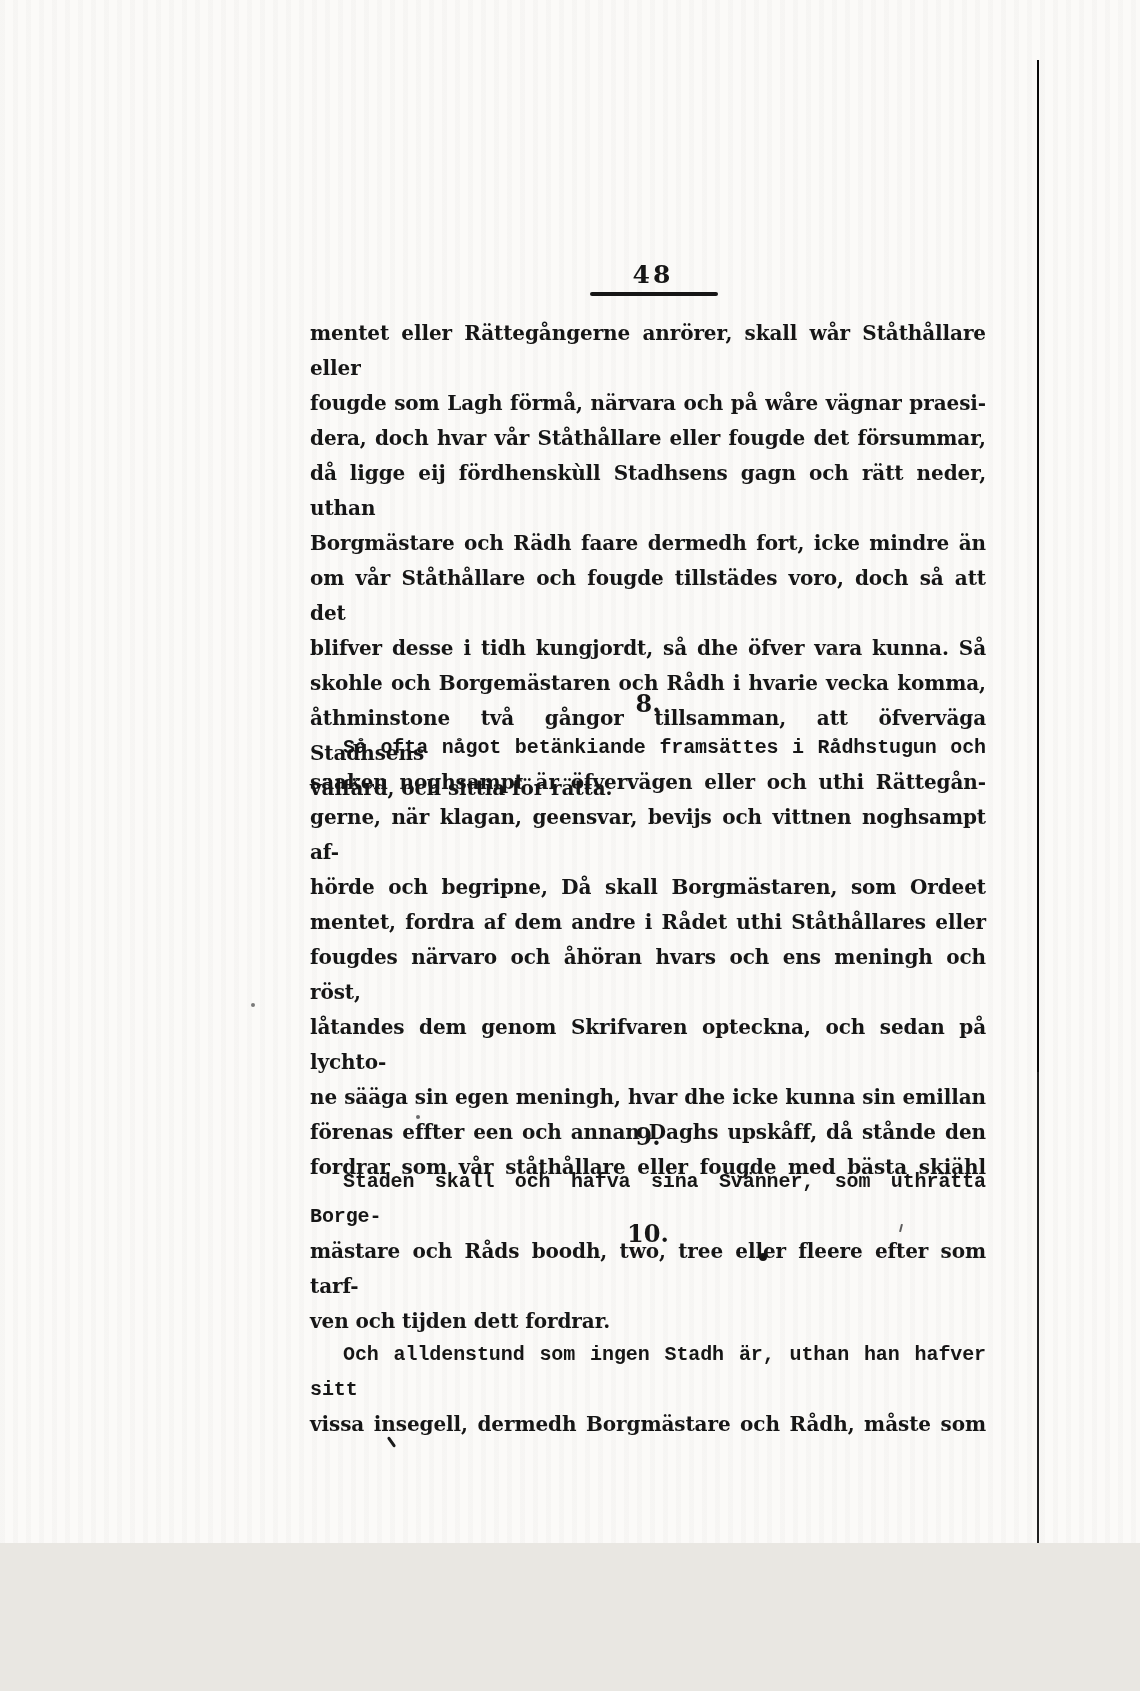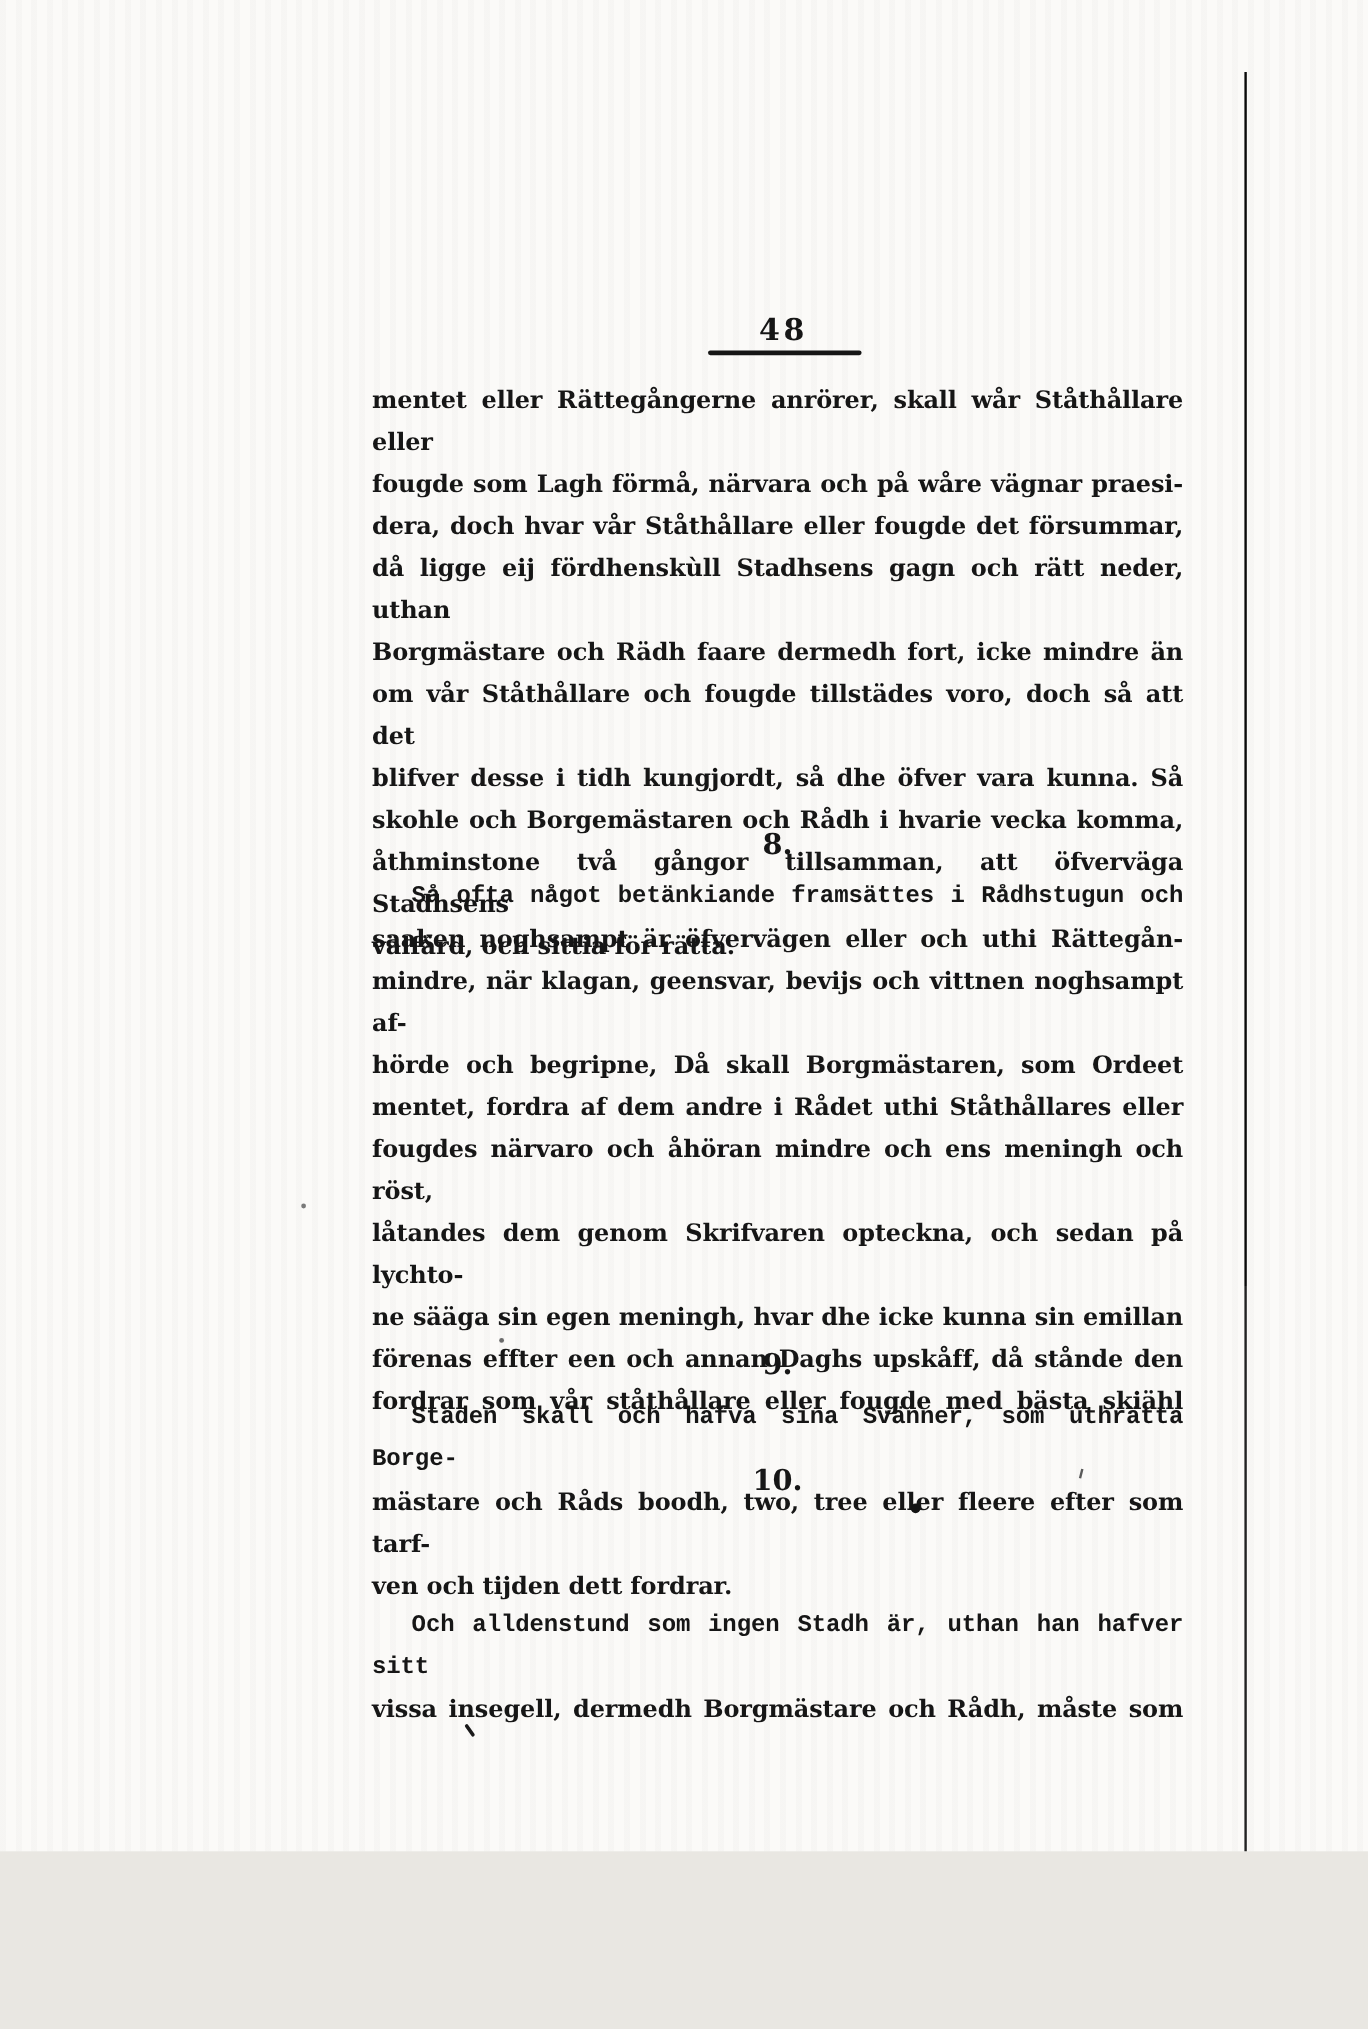--- a/index.html
+++ b/index.html
@@ -69,24 +69,24 @@
       <div class="line">blifver desse i tidh kungjordt, så dhe öfver vara kunna. Så</div>
       <div class="line">skohle och Borgemästaren och Rådh i hvarie vecka komma,</div>
       <div class="line">åthminstone två gångor tillsamman, att öfverväga Stadhsens</div>
       <div class="line short">välfärd, och sittia för rätta.</div>
     </div>
 
   <div id="h8" class="heading">8.</div>
   <div id="para-s8" class="para">
       <div class="line indent">Så ofta något betänkiande framsättes i Rådhstugun och</div>
       <div class="line">saaken noghsampt är öfvervägen eller och uthi Rättegån-</div>
-      <div class="line">mindre, när klagan, geensvar, bevijs och vittnen noghsampt af-</div>
+      <div class="line">gerne, när klagan, geensvar, bevijs och vittnen noghsampt af-</div>
       <div class="line">hörde och begripne, Då skall Borgmästaren, som Ordeet</div>
       <div class="line">mentet, fordra af dem andre i Rådet uthi Ståthållares eller</div>
-      <div class="line">fougdes närvaro och åhöran mindre och ens meningh och röst,</div>
+      <div class="line">fougdes närvaro och åhöran hvars och ens meningh och röst,</div>
       <div class="line">låtandes dem genom Skrifvaren opteckna, och sedan på lychto-</div>
       <div class="line">ne sääga sin egen meningh, hvar dhe icke kunna sin emillan</div>
       <div class="line">förenas effter een och annan Daghs upskåff, då stånde den</div>
       <div class="line">fordrar som vår ståthållare eller fougde med bästa skiähl</div>
     </div>
 
   <div id="h9" class="heading">9.</div>
   <div id="para-s9" class="para">
       <div class="line indent">Staden skall och hafva sina Svänner, som uthrätta Borge-</div>
       <div class="line">mästare och Råds boodh, two, tree eller fleere efter som tarf-</div>

